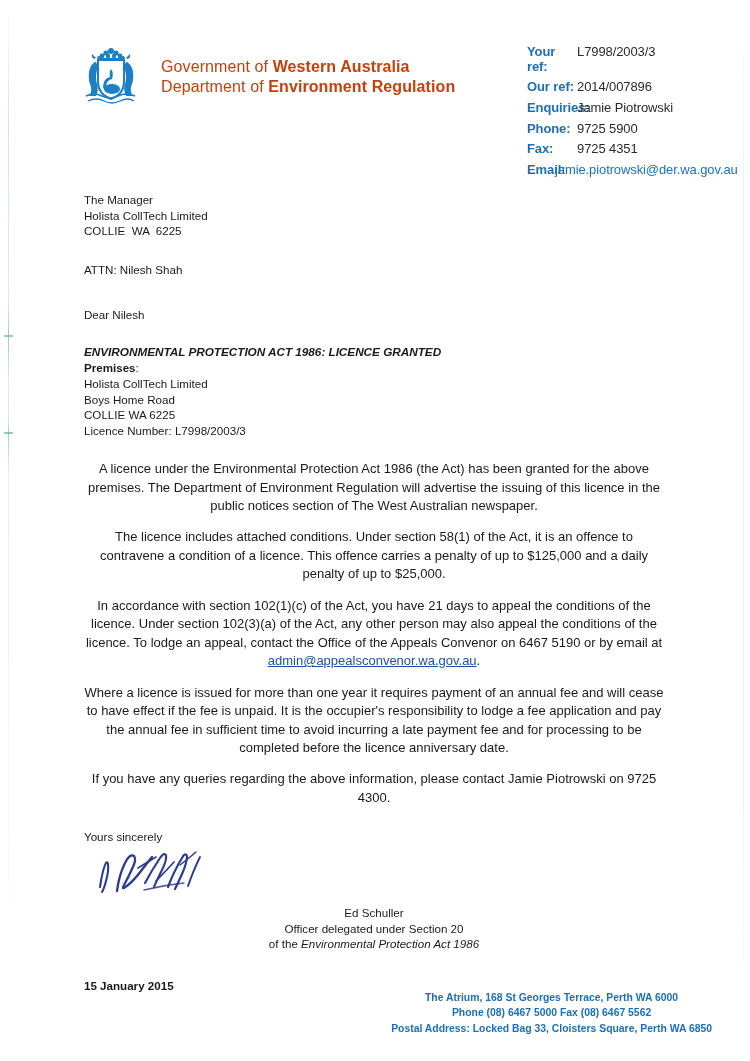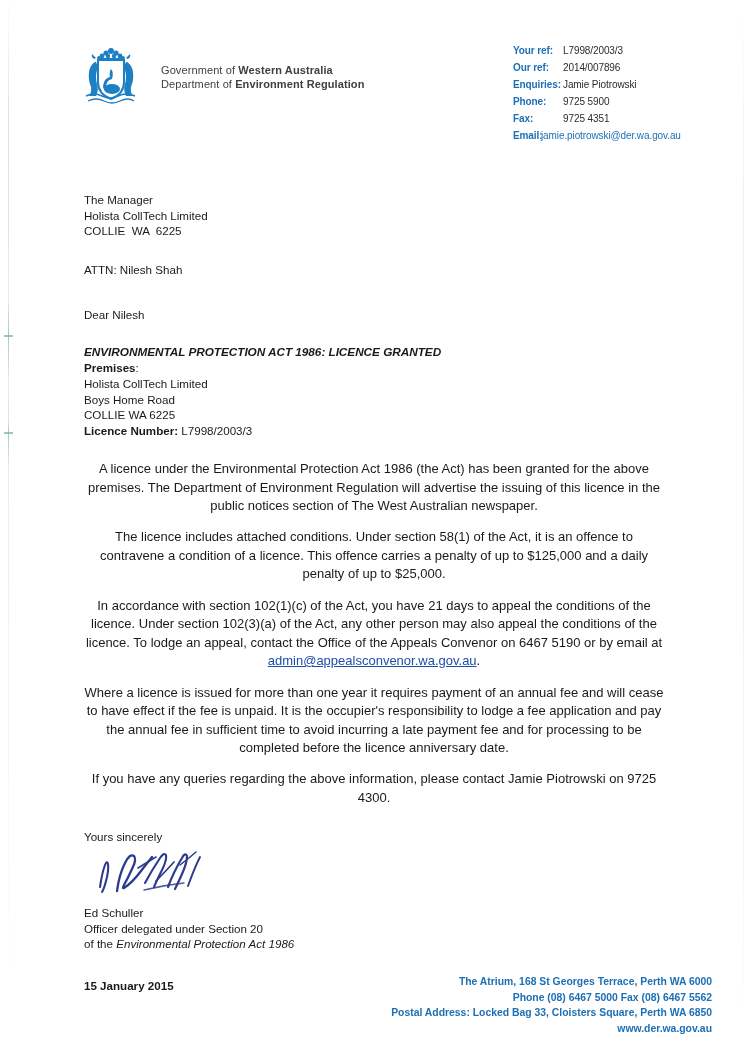--- a/index.html
+++ b/index.html
@@ -64,33 +64,33 @@
   .crest {
     width: 66px;
     height: 62px;
     flex: 0 0 auto;
   }
   .gov-titles {
     margin-left: 17px;
     line-height: 1.28;
   }
   .gov-line {
-    font-size: 11px;
-    color: #404040;
+    font-size: 16px;
+    color: #c2410c;
     letter-spacing: 0.1px;
     white-space: nowrap;
   }
   .gov-line b { font-weight: bold; }
 
   
   .refblock {
     position: absolute;
-    left: 513px;
+    left: 527px;
     top: 45px;
-    font-size: 10px;
+    font-size: 13px;
     color: #2a2a2a;
   }
   .refrow {
     display: flex;
     margin-bottom: 5.6px;
     line-height: 1.15;
   }
   .reflabel {
     width: 50px;
     flex: 0 0 50px;
@@ -118,49 +118,49 @@
   .addr-line { white-space: pre; }
   .block-gap-lg { height: 23px; }
 
   .subject {
     font-style: italic;
     font-weight: bold;
     font-size: 11.8px;
     letter-spacing: -0.05px;
   }
   .premises-label { font-weight: bold; text-align: right; }
-  .licnum-label { font-weight: bold; }
+  .licnum-label { font-weight: normal; }
 
   p.para {
     margin: 0 0 13px 0;
     text-align: center;
     font-size: 13px;
     line-height: 1.42;
   }
   a.mailto {
     color: #1d4fa8;
   }
-  .sig-name-block { line-height: 1.36; font-size: 11.6px; }
+  .sig-name-block { line-height: 1.36; font-size: 11.6px; text-align: center; }
   .italic { font-style: italic; }
 
   
   .signature {
     position: relative;
     height: 58px;
     width: 230px;
     margin-top: 2px;
   }
   .signature svg { position: absolute; left: 0; top: -4px; }
 
   
   .footer {
     position: absolute;
     right: 38px;
     bottom: 24px;
-    text-align: right;
+    text-align: center;
     color: #1d6fb5;
     font-size: 10.4px;
     line-height: 1.52;
     font-weight: bold;
   }
   .footer div { white-space: nowrap; }
 </style>
 </head>
 <body>
 
@@ -299,16 +299,15 @@
     </div>
 
     <div style="height:26px;"></div>
     <div style="font-weight:bold;">15 January 2015</div>
   </div>
 
   <div class="footer">
     <div>The Atrium, 168 St Georges Terrace, Perth WA 6000</div>
     <div>Phone (08) 6467 5000  Fax (08) 6467 5562</div>
     <div>Postal Address: Locked Bag 33, Cloisters Square, Perth WA 6850</div>
-    <div>www.der.wa.gov.au</div>
   </div>
 
 </div>
 
 </body></html>

